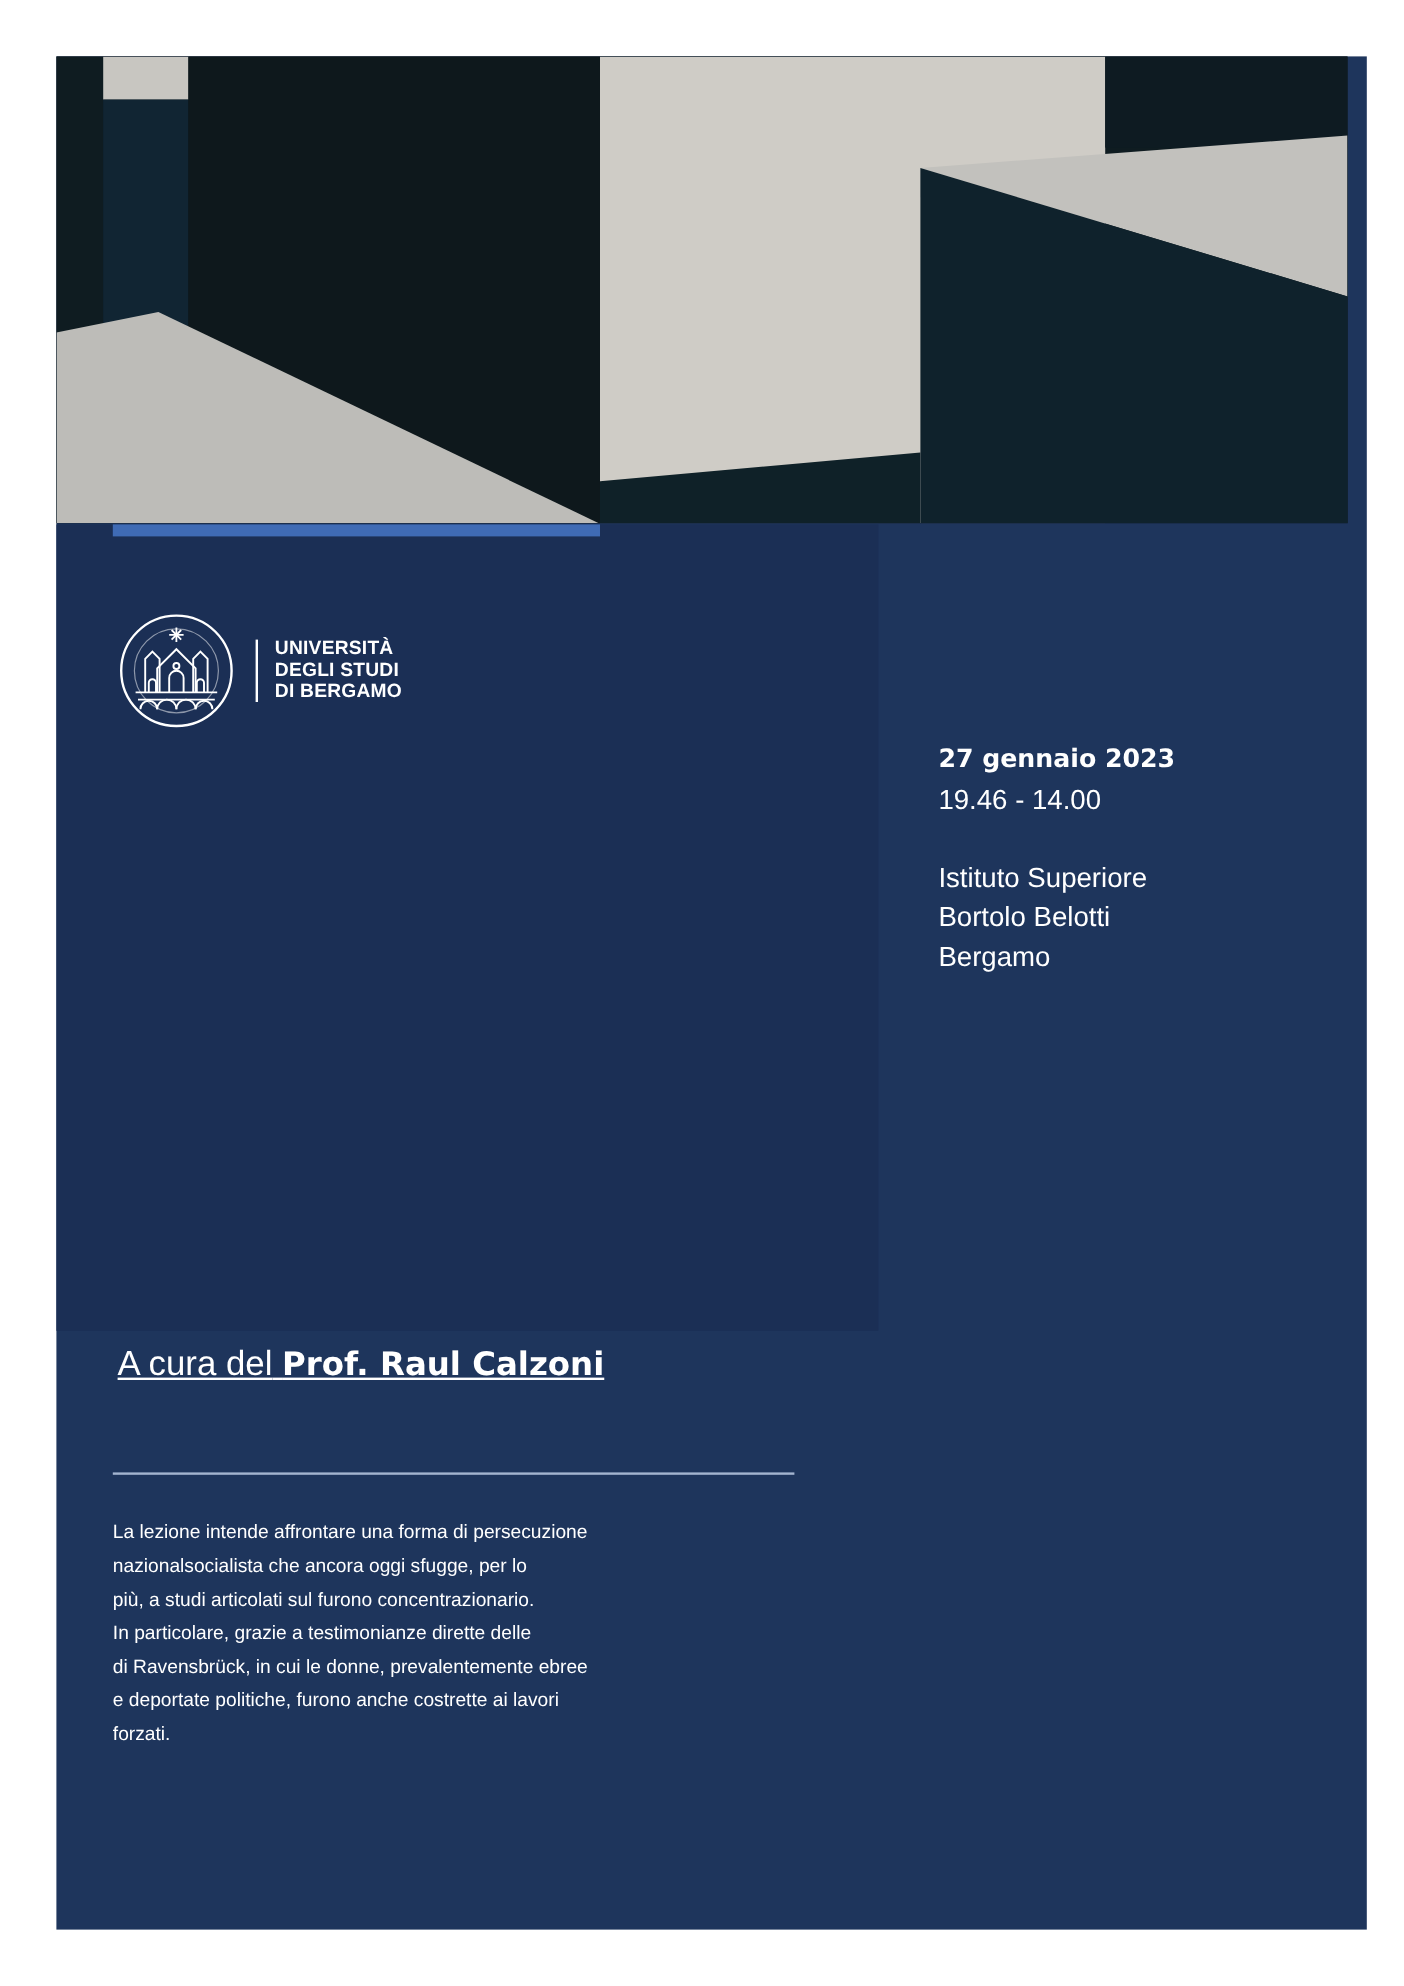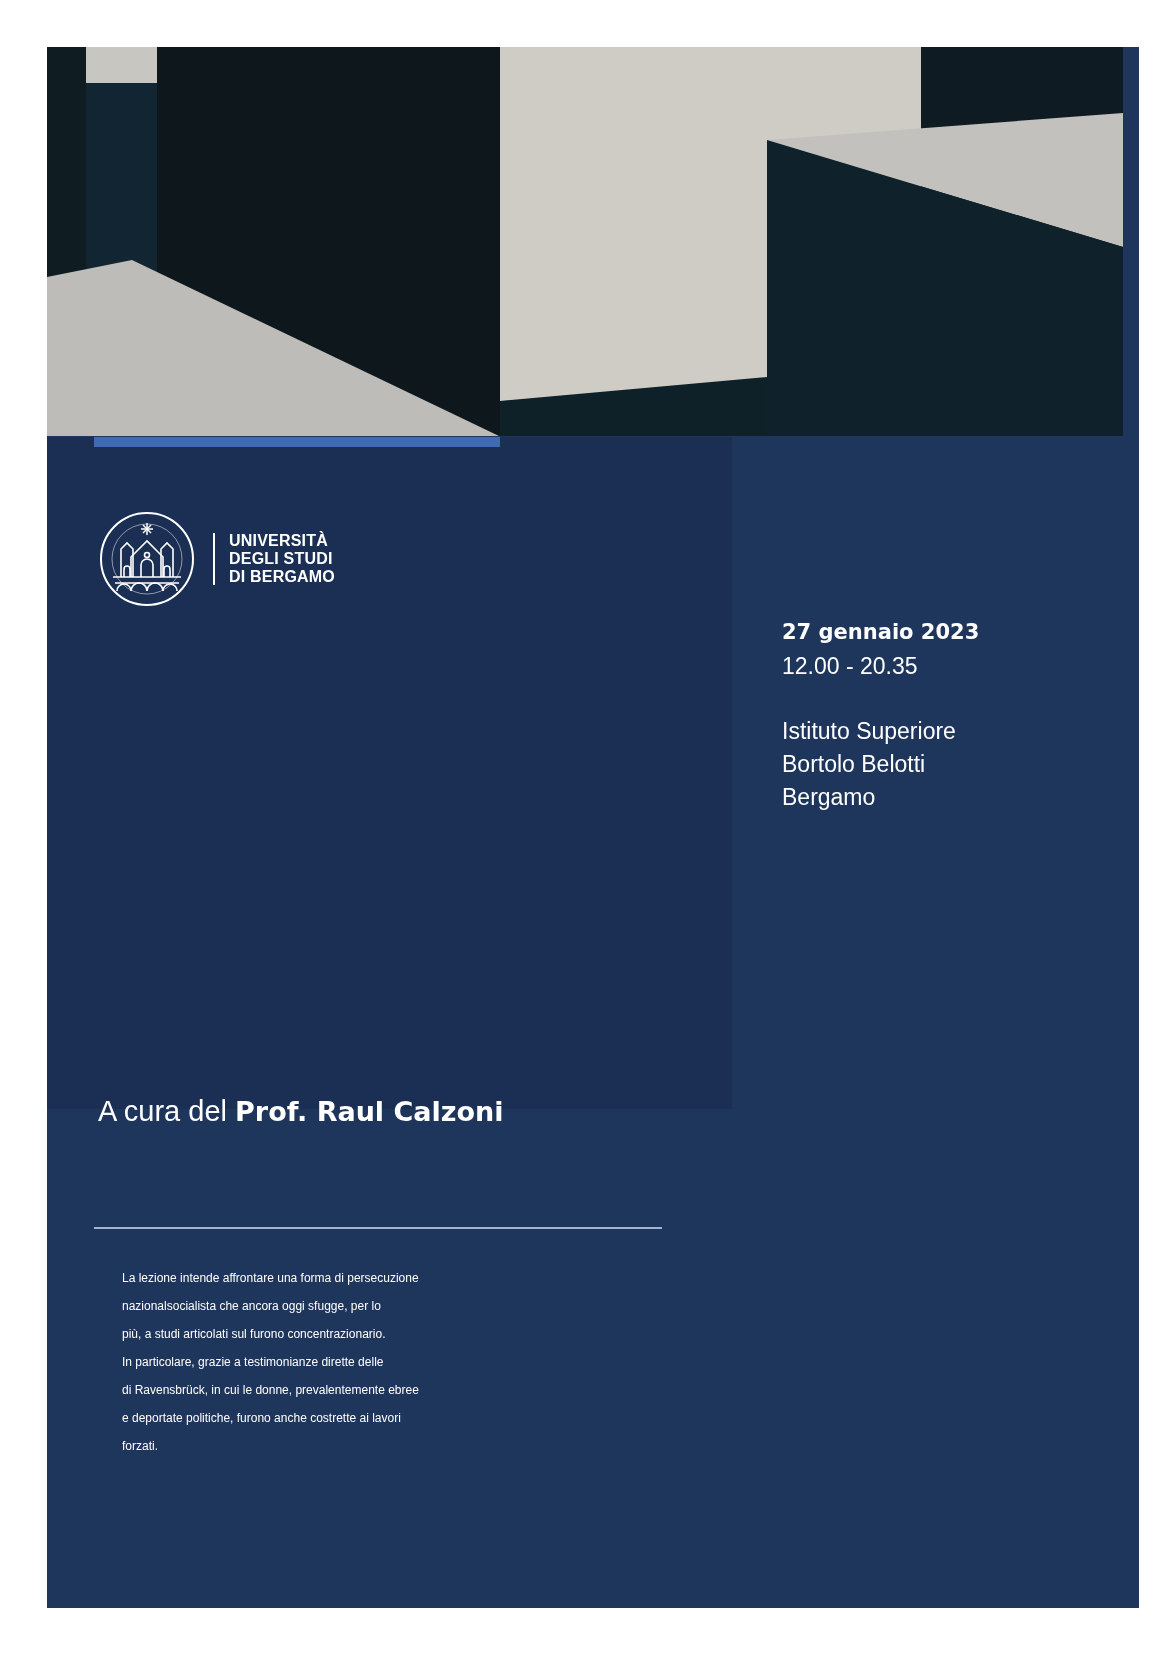--- a/index.html
+++ b/index.html
@@ -18,26 +18,26 @@
     
     .logo { position: absolute; left: 48px; top: 460px; display: flex; align-items: center; }
     .logo-seal { width: 104px; height: 104px; }
     .logo-divider { width: 2px; height: 52px; background: #ffffff; margin: 0 14px 0 14px; }
     .logo-text { color: #ffffff; font-family: "Liberation Sans", sans-serif; font-weight: bold; font-size: 16px; line-height: 18px; letter-spacing: 0.2px; }
     .logo-text div { white-space: nowrap; }
 
     .title { position: absolute; left: 50px; top: 628px; width: 640px; color: #ffffff; font-family: "DejaVu Sans", sans-serif; font-weight: bold; font-size: 55px; line-height: 76px; letter-spacing: -0.5px; }
     .title div { white-space: nowrap; }
 
-    .curator { position: absolute; left: 51px; top: 1048px; color: #ffffff; font-family: "Liberation Sans", sans-serif; font-size: 29px; white-space: nowrap; }
+    .curator { position: absolute; left: 51px; top: 1074px; color: #ffffff; font-family: "Liberation Sans", sans-serif; font-size: 29px; white-space: nowrap; text-decoration: underline; }
     .curator b { font-family: "DejaVu Sans", sans-serif; font-weight: bold; font-size: 27px; }
 
     .divider { position: absolute; left: 47px; top: 1180px; width: 568px; height: 2px; background: #a3b4cf; }
 
-    .description { position: absolute; left: 47px; top: 1217px; width: 600px; color: #ffffff; font-family: "Liberation Sans", sans-serif; font-size: 12px; line-height: 28px; margin-left: 28px; }
+    .description { position: absolute; left: 47px; top: 1217px; width: 600px; color: #ffffff; font-family: "Liberation Sans", sans-serif; font-size: 16px; line-height: 28px; }
     .description div { white-space: nowrap; }
 
     .event-info { position: absolute; left: 735px; top: 568px; color: #ffffff; }
     .event-date { font-family: "DejaVu Sans", sans-serif; font-weight: bold; font-size: 21px; line-height: 34px; white-space: nowrap; }
     .event-time { font-family: "Liberation Sans", sans-serif; font-size: 23px; line-height: 34px; margin-top: 0; white-space: nowrap; }
     .event-venue { margin-top: 32px; font-family: "Liberation Sans", sans-serif; font-size: 23px; line-height: 33px; }
     .event-venue div { white-space: nowrap; }
   </style>
 </head>
 <body>
@@ -121,21 +121,21 @@
     <div>nazionalsocialista che ancora oggi sfugge, per lo</div>
     <div>più, a studi articolati sul furono concentrazionario.</div>
     <div>In particolare, grazie a testimonianze dirette delle</div>
     <div>di Ravensbrück, in cui le donne, prevalentemente ebree</div>
     <div>e deportate politiche, furono anche costrette ai lavori</div>
     <div>forzati.</div>
   </div>
 
   <div class="event-info">
     <div class="event-date">27 gennaio 2023</div>
-    <div class="event-time">12.00 - 20.35</div>
+    <div class="event-time">19.46 - 14.00</div>
     <div class="event-venue">
       <div>Istituto Superiore</div>
       <div>Bortolo Belotti</div>
       <div>Bergamo</div>
     </div>
   </div>
 
 </div>
 
 </body></html>

